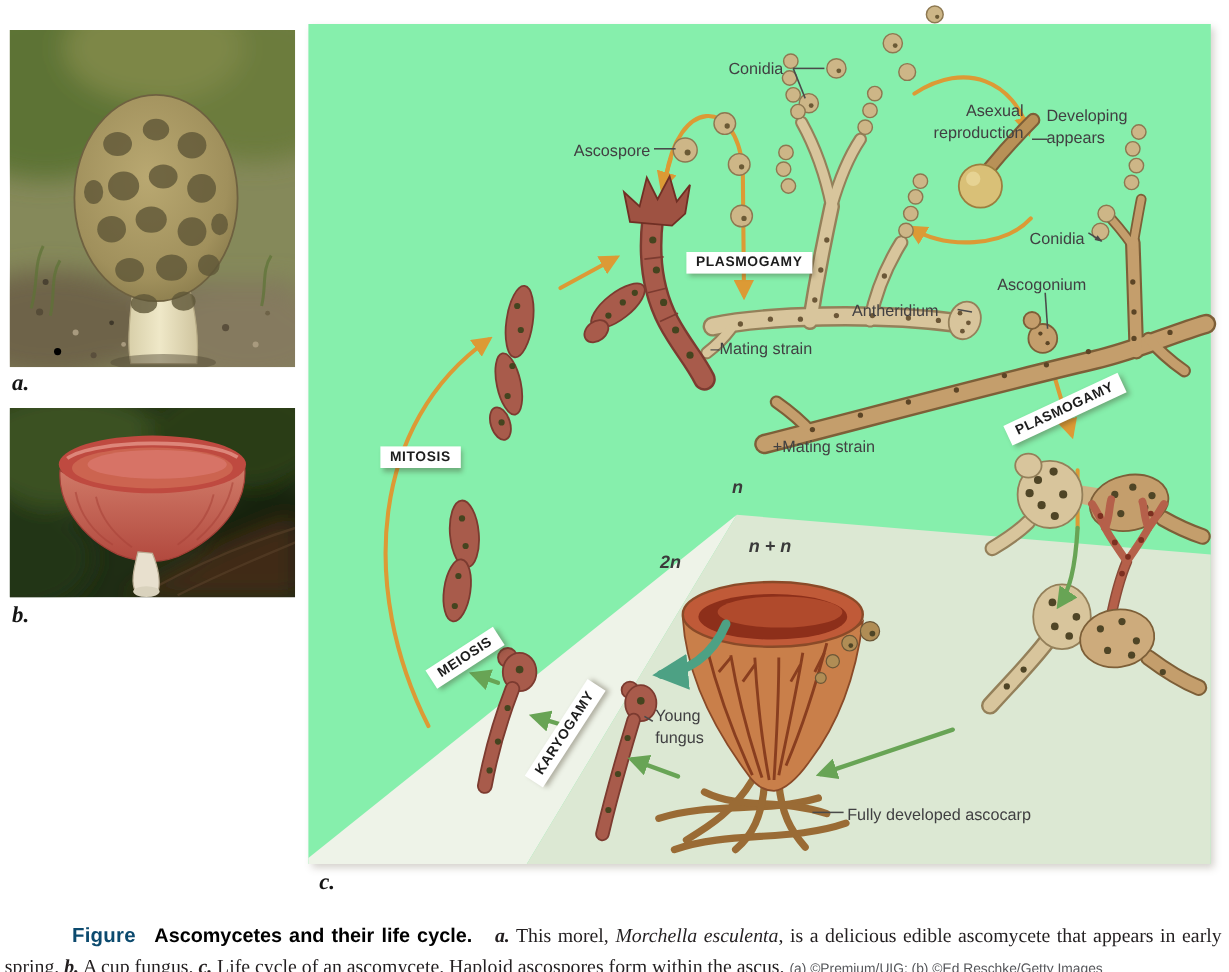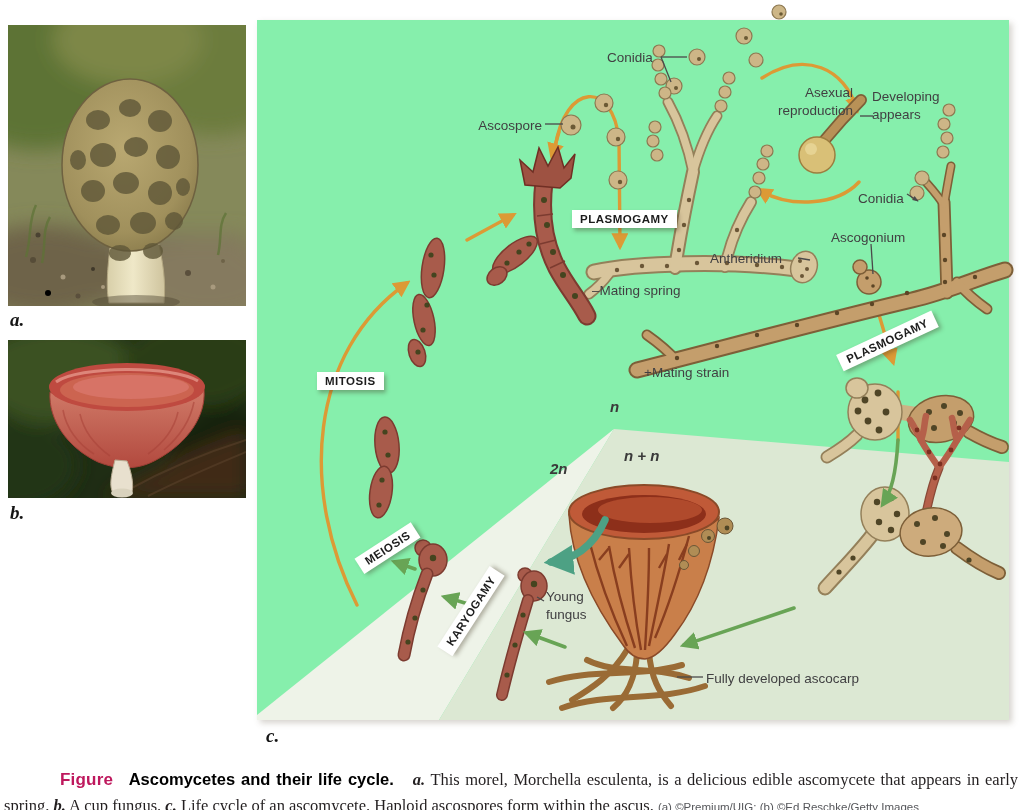--- a/index.html
+++ b/index.html
@@ -14,24 +14,24 @@
        white-space:pre-line;}
   .ctr{text-align:right;}
   .rgt{text-align:right;}
   .tag{position:absolute;background:#fff;padding:2px 8px;white-space:nowrap;
        font:bold 11.5px/14px "Liberation Sans",sans-serif;letter-spacing:.5px;color:#1c1c1c;
        box-shadow:2px 3px 4px rgba(60,50,30,.35);}
   .ploidy{position:absolute;font:bold italic 15px "Liberation Sans",sans-serif;color:#3a3a3a;}
   #caption{position:absolute;left:4px;top:750px;width:1014px;
            font:16.5px/26px "Liberation Serif",serif;color:#231f20;text-align:justify;
            text-indent:56px;}
-  .fig-word{font:bold 17px "Liberation Sans",sans-serif;color:#be185d;letter-spacing:.2px;}
+  .fig-word{font:bold 17px "Liberation Sans",sans-serif;color:#0c4a6e;letter-spacing:.2px;}
   .fig-title{font:bold 16.5px "Liberation Sans",sans-serif;color:#000000;margin-left:10px;}
   .marker{font:bold italic 16.5px "Liberation Serif",serif;}
-  .species{}
+  .species{font-style:italic;}
   .credits{font:11.5px "Liberation Sans",sans-serif;color:#55565a;}
   .sp{display:inline-block;width:8px;}
 </style>
 </head>
 <body>
 
 <div id="page">
 
   <div class="photo" style="left:8px;top:25px;width:238px;height:281px;">
     <svg width="238" height="281" viewBox="0 0 238 281">
@@ -489,21 +489,21 @@
 
     <div class="lbl" style="left:350px;top:29px;">Conidia</div>
     <div class="lbl ctr" style="left:468px;top:64px;width:128px;">Asexual
 reproduction</div>
     <div class="lbl" style="left:615px;top:68px;">Developing
 appears</div>
     <div class="lbl rgt" style="left:205px;top:97px;width:80px;">Ascospore</div>
     <div class="lbl" style="left:601px;top:170px;">Conidia</div>
     <div class="lbl" style="left:574px;top:209px;">Ascogonium</div>
     <div class="lbl" style="left:453px;top:230px;">Antheridium</div>
-    <div class="lbl" style="left:335px;top:262px;">–Mating spring</div>
+    <div class="lbl" style="left:335px;top:262px;">–Mating strain</div>
     <div class="lbl" style="left:387px;top:344px;">+Mating strain</div>
     <div class="lbl" style="left:289px;top:568px;">Young
 fungus</div>
     <div class="lbl" style="left:449px;top:650px;">Fully developed ascocarp</div>
 
     <div class="tag" style="left:315px;top:190px;">PLASMOGAMY</div>
     <div class="tag" style="left:60px;top:352px;">MITOSIS</div>
     <div class="tag" style="left:97px;top:519px;transform:rotate(-33deg);">MEIOSIS</div>
     <div class="tag" style="left:166px;top:582px;transform:rotate(-57deg);">KARYOGAMY</div>
     <div class="tag" style="left:578px;top:312px;transform:rotate(-25deg);">PLASMOGAMY</div>

